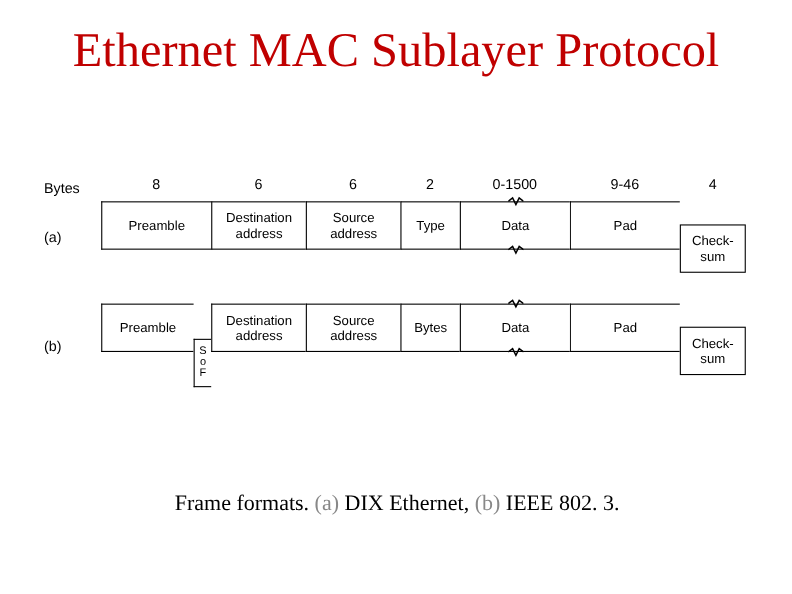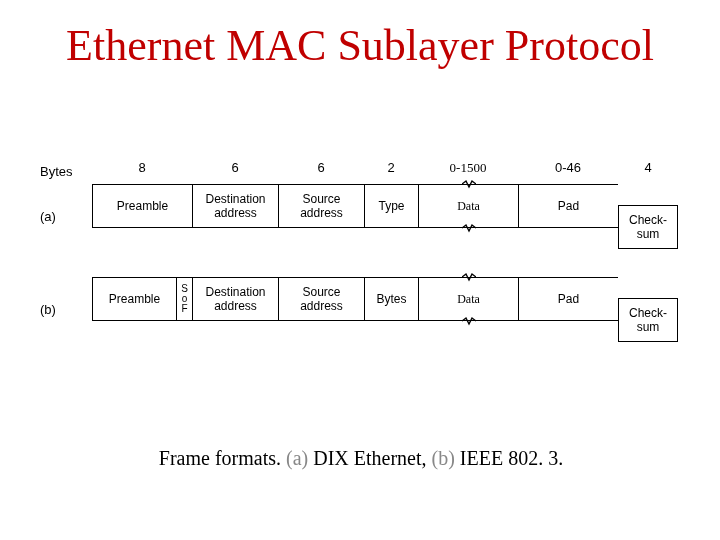--- a/index.html
+++ b/index.html
@@ -58,20 +58,21 @@
     padding: 2px 3px;
     background: #fff;
   }
   .frame-cell:last-child { border-right: 1.5px solid #000; margin-top: 21px; }
   .frame-row.a { margin-top: 2px; }
   .frame-row.b { margin-top: 28px; }
   .sof-cell {
     font-size: 10px;
     line-height: 1;
     letter-spacing: 0;
+    margin-top: 32px;
   }
   .data-cell { position: relative; }
   .break-mark {
     position: absolute;
     width: 14px;
     height: 10px;
     left: 50%;
     transform: translateX(-50%);
   }
   .break-mark svg { display: block; }
@@ -85,40 +86,40 @@
     font-size: 20px;
     color: #000;
   }
   .caption .ab { color: #888; }
   
   .w-preamble-a { width: 100px; }
   .w-preamble-b { width: 84px; }
   .w-sof        { width: 16px; }
   .w-addr       { width: 86px; }
   .w-type       { width: 54px; }
-  .w-data       { width: 100px; font-family: Liberation Serif, serif; }
+  .w-data       { width: 100px; }
   .w-pad        { width: 100px; }
   .w-chk        { width: 60px; }
 </style>
 </head>
 <body>
 
 <div class="title">Ethernet MAC Sublayer Protocol</div>
 
 <div class="diagram">
 
   <div class="bytes-row">
     <div class="row-label">Bytes</div>
     <div class="cells">
       <div class="bytes-cell w-preamble-a">8</div>
       <div class="bytes-cell w-addr">6</div>
       <div class="bytes-cell w-addr">6</div>
       <div class="bytes-cell w-type">2</div>
       <div class="bytes-cell w-data">0-1500</div>
-      <div class="bytes-cell w-pad">0-46</div>
+      <div class="bytes-cell w-pad">9-46</div>
       <div class="bytes-cell w-chk">4</div>
     </div>
   </div>
 
   <div class="frame-row a">
     <div class="row-label">(a)</div>
     <div class="cells">
       <div class="frame-cell w-preamble-a">Preamble</div>
       <div class="frame-cell w-addr">Destination address</div>
       <div class="frame-cell w-addr">Source address</div>

